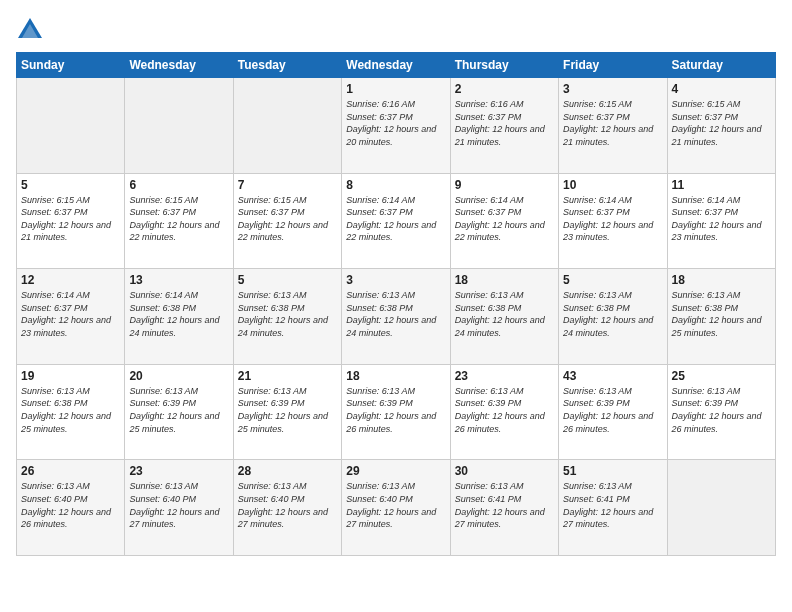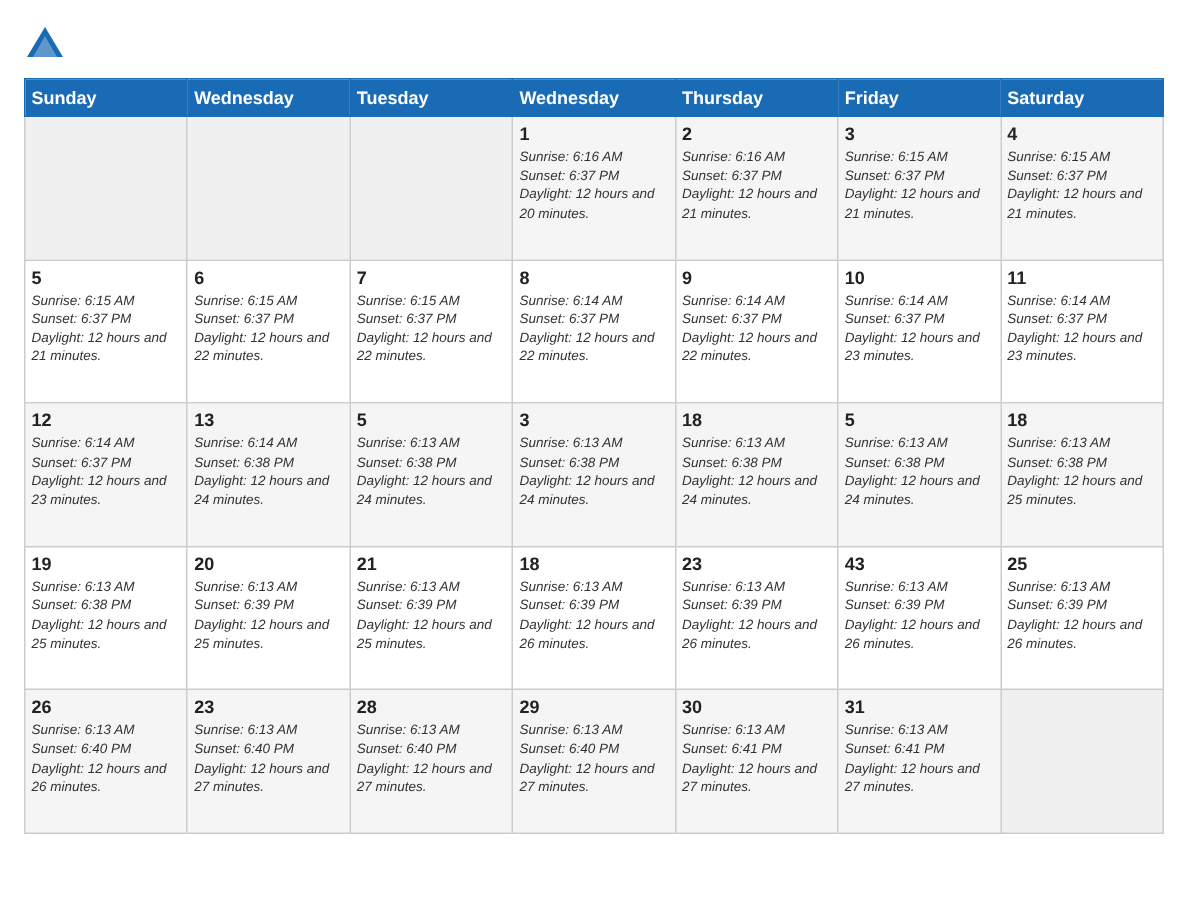--- a/index.html
+++ b/index.html
@@ -327,21 +327,21 @@
           Sunrise: 6:13 AM<br>Sunset: 6:40 PM<br>Daylight: 12 hours and 27 minutes.
         </div>
           </td>
           <td>
             <span class="day-num">30</span>
         <div class="day-info">
           Sunrise: 6:13 AM<br>Sunset: 6:41 PM<br>Daylight: 12 hours and 27 minutes.
         </div>
           </td>
           <td>
-            <span class="day-num">31</span>
+            <span class="day-num">51</span>
         <div class="day-info">
           Sunrise: 6:13 AM<br>Sunset: 6:41 PM<br>Daylight: 12 hours and 27 minutes.
         </div>
           </td>
           <td class="empty-cell"></td>
         </tr>
       </tbody>
   </table>
 </div>
 

